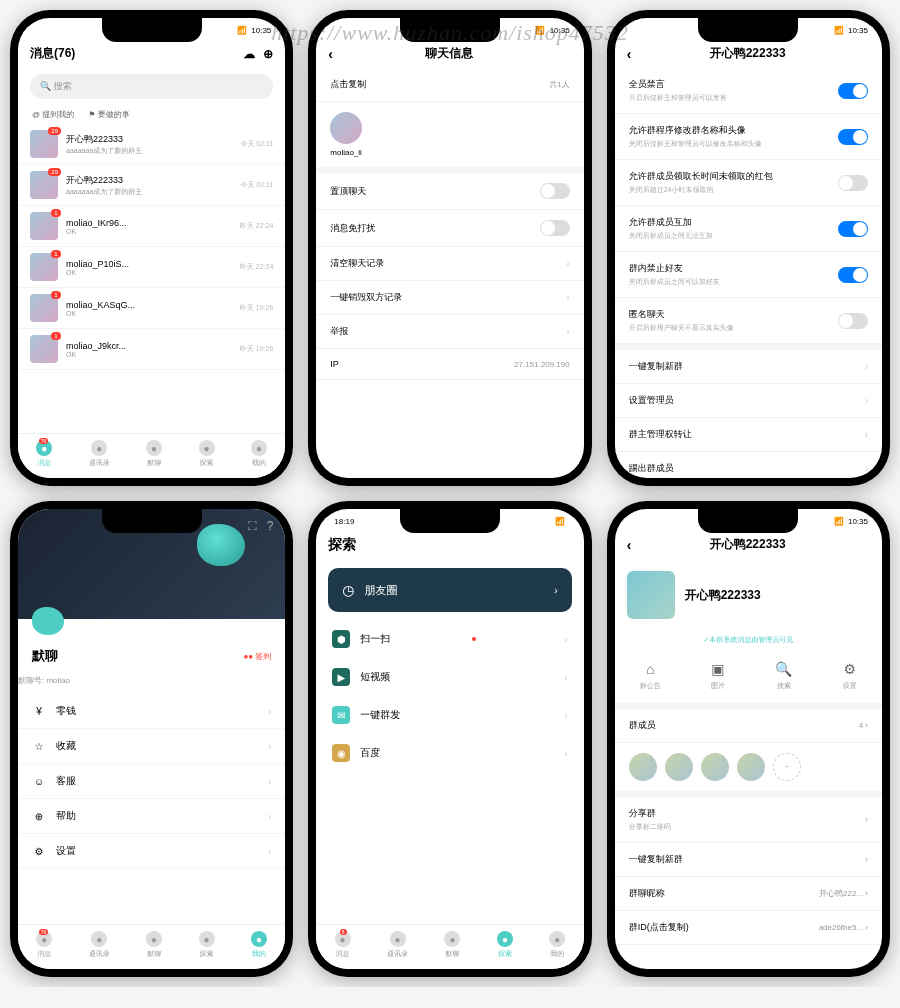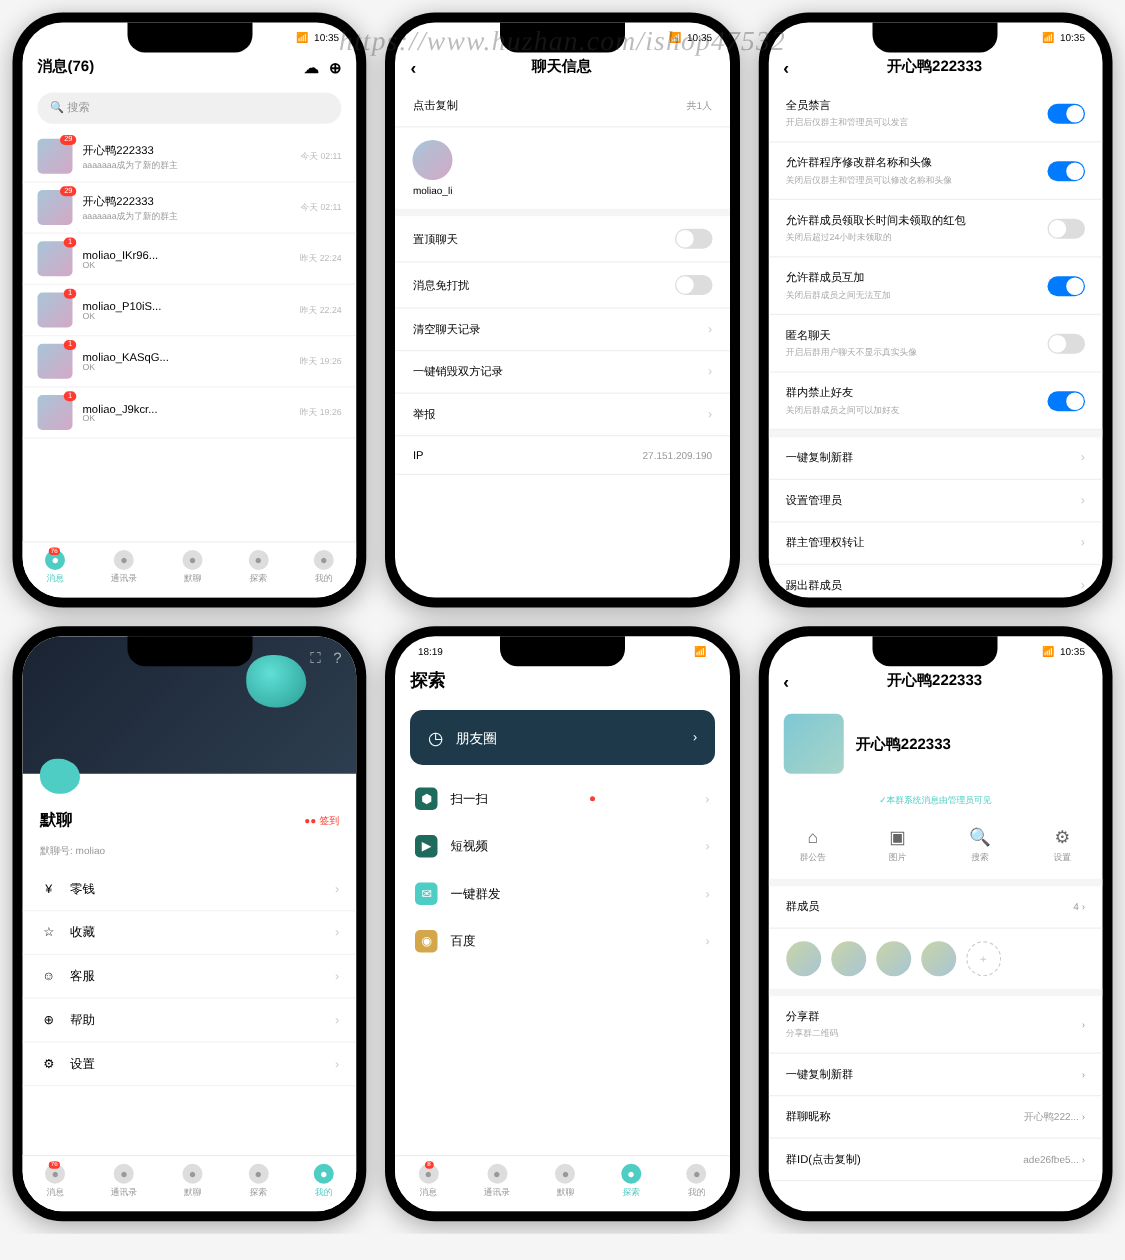--- a/index.html
+++ b/index.html
@@ -35,21 +35,21 @@
 .toggle{width:30px;height:16px;border-radius:8px;background:#ddd;position:relative}
 .toggle.on{background:#007aff}
 .toggle::after{content:'';position:absolute;width:14px;height:14px;background:#fff;border-radius:50%;top:1px;left:1px;transition:.2s}
 .toggle.on::after{left:15px}
 .arrow{color:#ccc;font-size:10px}
 .member{padding:10px 14px}
 .profile-hero{background:linear-gradient(135deg,#1a2332,#2d3e50);height:110px;position:relative;padding:12px}
 .blob{width:32px;height:28px;background:#4ecdc4;border-radius:45% 55% 50% 50%;position:relative}
 .blob-big{position:absolute;right:40px;top:15px;width:48px;height:42px;background:radial-gradient(circle at 40% 35%,#5fe0d6,#2a9d94);border-radius:45% 55% 50% 50%}
 .profile-name{padding:10px 14px;font-size:13px;font-weight:600}
-.profile-id{padding:0 14px 8px;font-size:8px;color:#999}
+.profile-id{padding:0 0 8px;font-size:8px;color:#999}
 .menu-row{display:flex;align-items:center;padding:10px 14px;gap:10px;font-size:10px;border-bottom:0.5px solid #f4f4f4}
 .menu-icon{width:14px;height:14px;display:flex;align-items:center;justify-content:center}
 .menu-row .arrow{margin-left:auto}
 .explore-hero{margin:8px 12px;background:#1e3a4a;border-radius:10px;padding:14px;display:flex;align-items:center;gap:10px;color:#fff}
 .explore-item{display:flex;align-items:center;gap:10px;padding:10px 16px;font-size:10px}
 .explore-icon{width:18px;height:18px;border-radius:4px;display:flex;align-items:center;justify-content:center;font-size:10px}
 .group-hero{display:flex;padding:12px;gap:10px;align-items:center}
 .group-img{width:48px;height:48px;border-radius:6px;background:linear-gradient(135deg,#7ec8d4,#a8d4c8)}
 .group-actions{display:flex;justify-content:space-around;padding:12px 0;border-bottom:6px solid #f5f5f5}
 .ga{display:flex;flex-direction:column;align-items:center;gap:4px;font-size:7px;color:#999}
@@ -79,20 +79,24 @@
           <span>10:35</span>
         </div>
 <div class="header">
           <span>消息(76)</span>
 <div class="actions" style="margin-left:auto">
             <span>☁</span>
             <span>⊕</span>
           </div>
         </div>
 <div class="search"><span>🔍 </span><span>搜索</span></div>
+<div class="tabs">
+          <span>@ 提到我的</span>
+          <span>⚑ 要做的事</span>
+        </div>
 <div id="chats1">
           <div class="chat-item">
             <div class="avatar">
               <div class="badge">29</div>
             </div>
             <div class="chat-info">
               <div class="chat-name">开心鸭222333</div>
               <div class="chat-msg">aaaaaaa成为了新的群主</div>
             </div>
             <div class="chat-time">今天 02:11</div>
@@ -260,31 +264,31 @@
           </div>
           <div class="setting-row">
             <div>
               <div>允许群成员互加</div>
               <div class="setting-sub">关闭后群成员之间无法互加</div>
             </div>
             <div class="toggle on"></div>
           </div>
           <div class="setting-row">
             <div>
+              <div>群内禁止好友</div>
+              <div class="setting-sub">关闭后群成员之间可以加好友</div>
+            </div>
+            <div class="toggle on"></div>
+          </div>
+          <div class="setting-row">
+            <div>
               <div>匿名聊天</div>
               <div class="setting-sub">开启后群用户聊天不显示真实头像</div>
             </div>
             <div class="toggle "></div>
-          </div>
-          <div class="setting-row">
-            <div>
-              <div>群内禁止好友</div>
-              <div class="setting-sub">关闭后群成员之间可以加好友</div>
-            </div>
-            <div class="toggle on"></div>
           </div>
         </div>
 <div class="section-gap"></div>
 <div id="rows3b">
           <div class="setting-row">
             <span>一键复制新群</span>
             <span class="arrow">›</span>
           </div>
           <div class="setting-row">
             <span>设置管理员</span>

